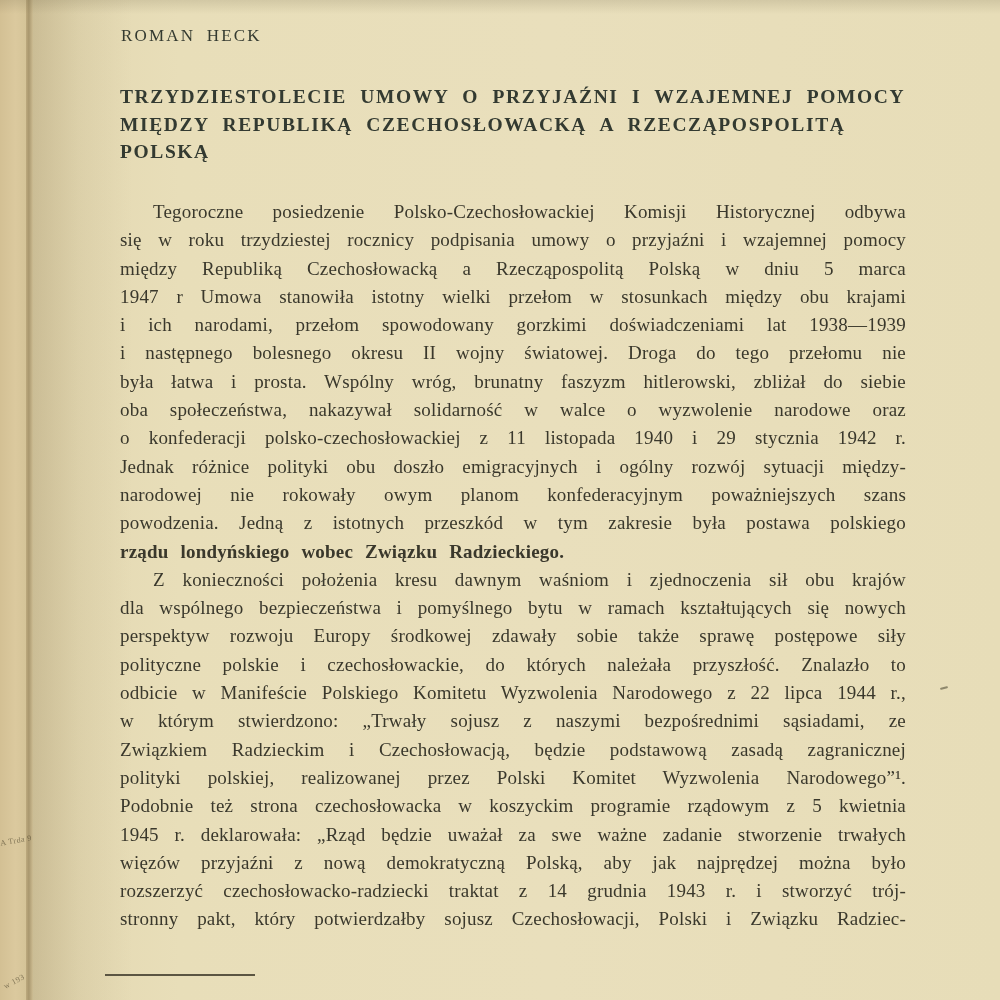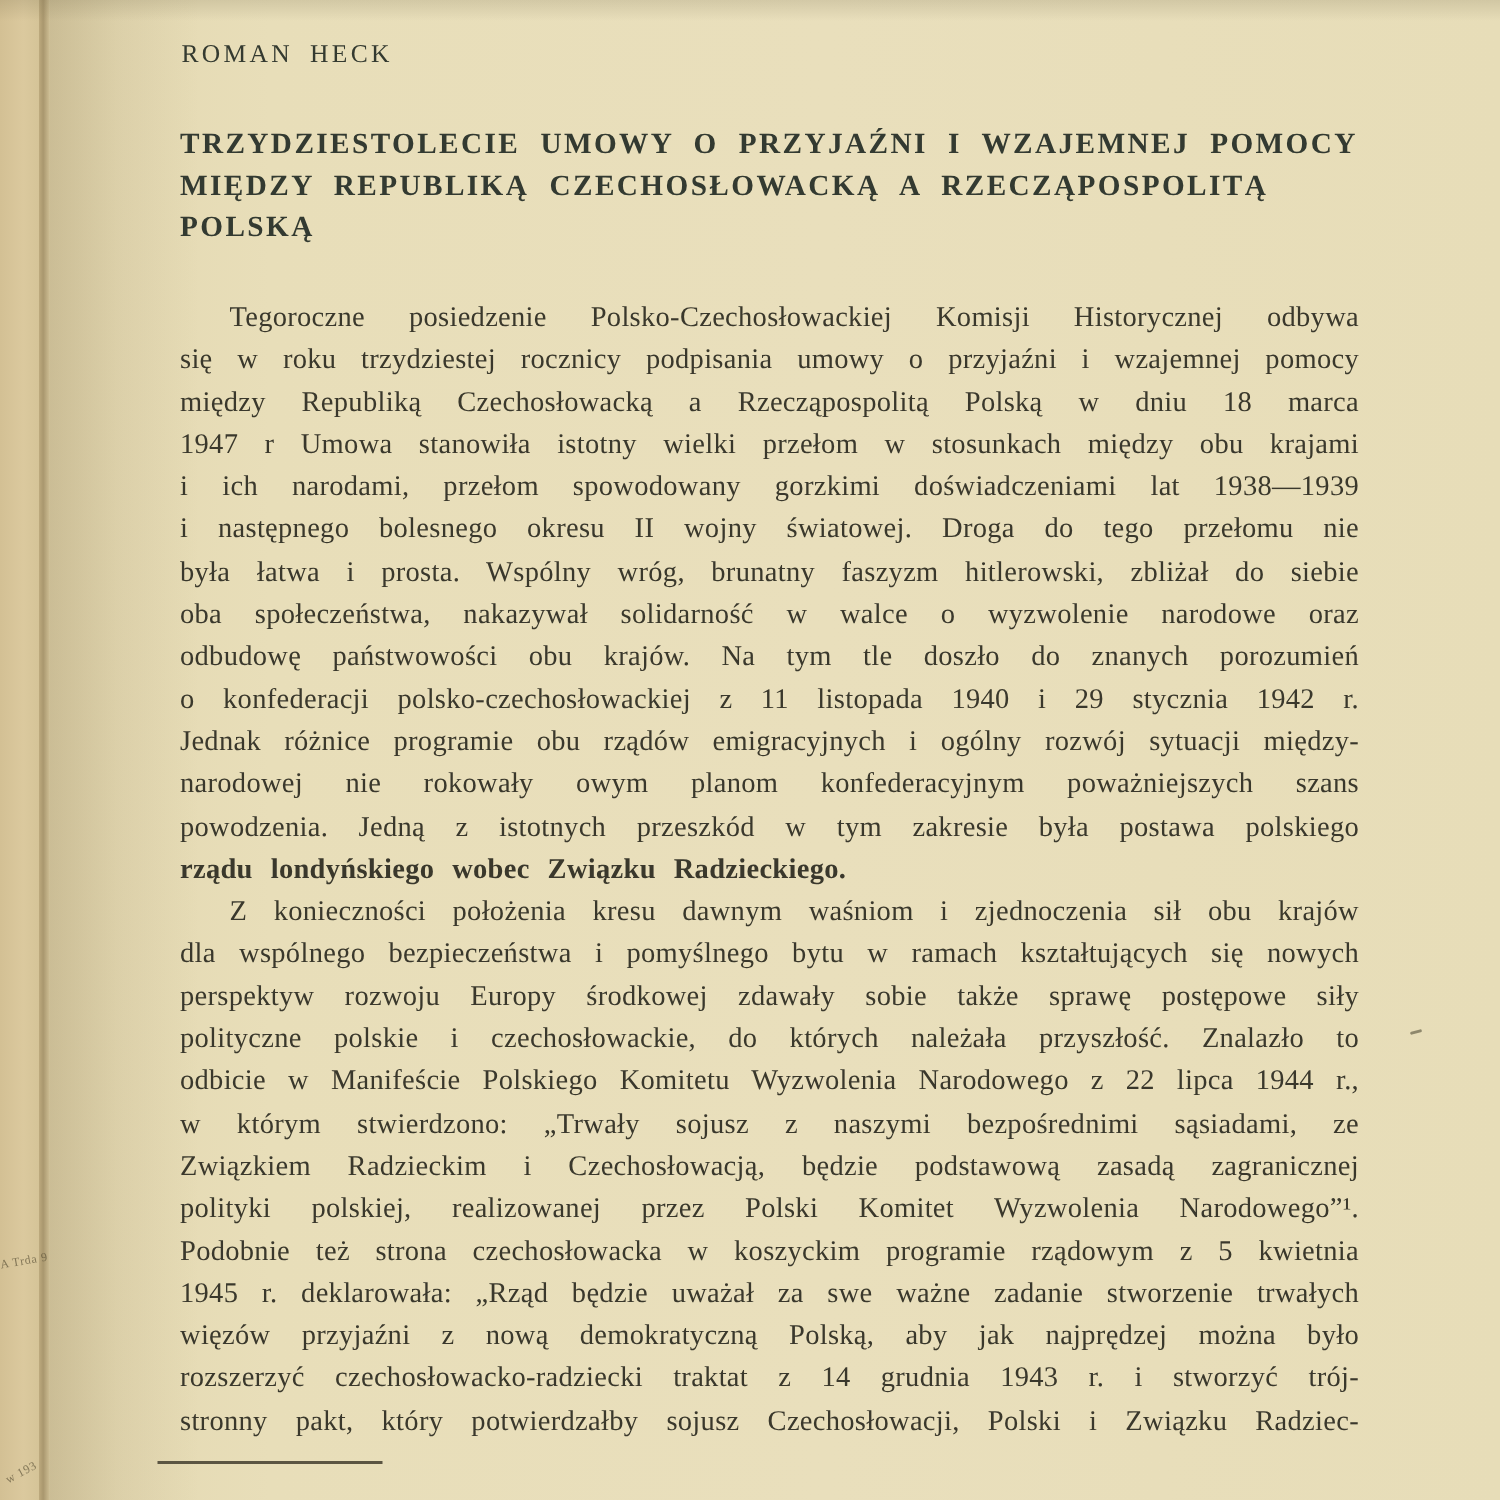--- a/index.html
+++ b/index.html
@@ -149,29 +149,28 @@
 
     <div class="title">
       <div>TRZYDZIESTOLECIE UMOWY O PRZYJAŹNI I WZAJEMNEJ POMOCY</div>
       <div>MIĘDZY REPUBLIKĄ CZECHOSŁOWACKĄ A RZECZĄPOSPOLITĄ</div>
       <div>POLSKĄ</div>
     </div>
 
     <div class="body-text">
         <div class="line indent">Tegoroczne posiedzenie Polsko-Czechosłowackiej Komisji Historycznej odbywa</div>
         <div class="line">się w roku trzydziestej rocznicy podpisania umowy o przyjaźni i wzajemnej pomocy</div>
-        <div class="line">między Republiką Czechosłowacką a Rzecząpospolitą Polską w dniu 18 marca</div>
+        <div class="line">między Republiką Czechosłowacką a Rzecząpospolitą Polską w dniu 5 marca</div>
         <div class="line">1947 r Umowa stanowiła istotny wielki przełom w stosunkach między obu krajami</div>
         <div class="line">i ich narodami, przełom spowodowany gorzkimi doświadczeniami lat 1938—1939</div>
         <div class="line">i następnego bolesnego okresu II wojny światowej. Droga do tego przełomu nie</div>
         <div class="line">była łatwa i prosta. Wspólny wróg, brunatny faszyzm hitlerowski, zbliżał do siebie</div>
         <div class="line">oba społeczeństwa, nakazywał solidarność w walce o wyzwolenie narodowe oraz</div>
-        <div class="line">odbudowę państwowości obu krajów. Na tym tle doszło do znanych porozumień</div>
         <div class="line">o konfederacji polsko-czechosłowackiej z 11 listopada 1940 i 29 stycznia 1942 r.</div>
-        <div class="line">Jednak różnice programie obu rządów emigracyjnych i ogólny rozwój sytuacji między-</div>
+        <div class="line">Jednak różnice polityki obu doszło emigracyjnych i ogólny rozwój sytuacji między-</div>
         <div class="line">narodowej nie rokowały owym planom konfederacyjnym poważniejszych szans</div>
         <div class="line">powodzenia. Jedną z istotnych przeszkód w tym zakresie była postawa polskiego</div>
         <div class="line flush-left">rządu londyńskiego wobec Związku Radzieckiego.</div>
         <div class="line indent">Z konieczności położenia kresu dawnym waśniom i zjednoczenia sił obu krajów</div>
         <div class="line">dla wspólnego bezpieczeństwa i pomyślnego bytu w ramach kształtujących się nowych</div>
         <div class="line">perspektyw rozwoju Europy środkowej zdawały sobie także sprawę postępowe siły</div>
         <div class="line">polityczne polskie i czechosłowackie, do których należała przyszłość. Znalazło to</div>
         <div class="line">odbicie w Manifeście Polskiego Komitetu Wyzwolenia Narodowego z 22 lipca 1944 r.,</div>
         <div class="line">w którym stwierdzono: „Trwały sojusz z naszymi bezpośrednimi sąsiadami, ze</div>
         <div class="line">Związkiem Radzieckim i Czechosłowacją, będzie podstawową zasadą zagranicznej</div>

